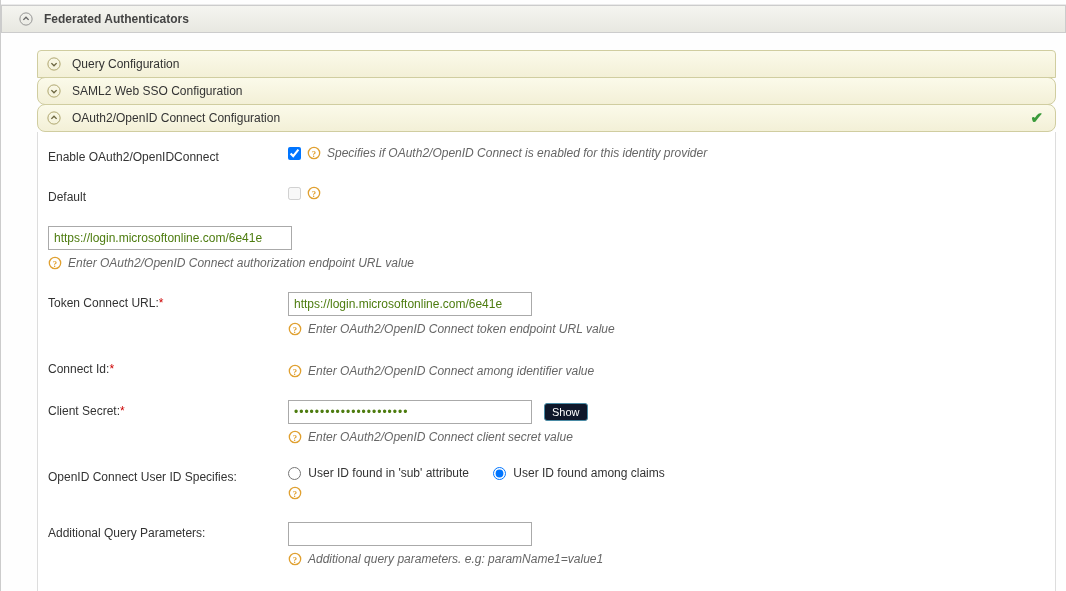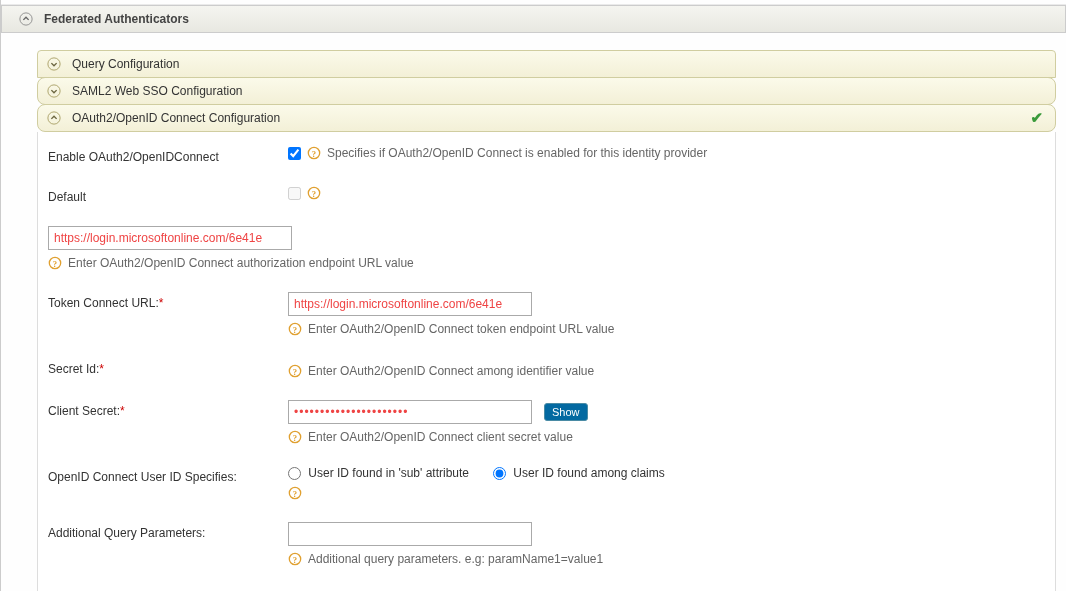--- a/index.html
+++ b/index.html
@@ -17,28 +17,28 @@
   .sub-acc.flat{border-radius:8px}
   .sub-acc .lbl{margin-left:10px;color:#333}
   .check-ok{color:#3a9a3a;font-weight:bold;font-size:15px;margin-left:auto;margin-right:4px}
   .form{border:1px solid #ddd;border-top:none;padding:14px 10px 10px 10px;border-radius:0 0 4px 4px;background:#fff}
   .row{display:flex;align-items:flex-start;margin-bottom:22px}
   .row:last-child{margin-bottom:24px}
   .flbl{width:240px;color:#333;padding-top:4px}
   .req{color:#c00}
   .fval{flex:1}
   .inline{display:flex;align-items:center;gap:6px}
-  input[type=text],input[type=password]{width:232px;height:22px;border:1px solid #aaa;padding:0 5px;font-family:inherit;font-size:12px;color:#ef4444}
+  input[type=text],input[type=password]{width:232px;height:22px;border:1px solid #aaa;padding:0 5px;font-family:inherit;font-size:12px;color:#4d7c0f}
   input[type=checkbox]{margin:0;vertical-align:middle}
   input[type=radio]{margin:0 4px 0 0;vertical-align:middle}
   .help{display:flex;align-items:center;gap:6px;margin-top:6px}
   .help.nomt{margin-top:0}
-  .helptxt{color:#666}
+  .helptxt{font-style:italic;color:#666}
   .qmark{width:14px;height:14px;flex:0 0 14px}
-  .showbtn{background:#0369a1;color:#fff;border:1px solid #4a8ba5;border-radius:3px;font-size:11px;padding:2px 7px;cursor:pointer;margin-left:6px}
+  .showbtn{background:#0f172a;color:#fff;border:1px solid #4a8ba5;border-radius:3px;font-size:11px;padding:2px 7px;cursor:pointer;margin-left:6px}
   .radiolbl{margin-right:18px;color:#333}
   .cutoff{height:4px;border-bottom:1px solid #ccc;opacity:.4}
 </style>
 </head>
 <body>
 
 <div class="pane">
 
   <div class="cutoff"></div>
 
@@ -137,21 +137,21 @@
                 <svg class="qmark" viewBox="0 0 16 16">
                     <circle cx="8" cy="8" r="6.5" fill="none" stroke="#e0a030" stroke-width="1.5"></circle>
                     <text x="8" y="12" text-anchor="middle" font-size="10" fill="#e0a030" font-family="Georgia" font-weight="bold">?</text>
                   </svg>
                 <span class="helptxt">Enter OAuth2/OpenID Connect token endpoint URL value</span>
               </div>
             </div>
           </div>
 
           <div class="row">
-            <div class="flbl"><span>Secret Id:</span><span class="req">*</span></div>
+            <div class="flbl"><span>Connect Id:</span><span class="req">*</span></div>
             <div class="fval">
               <div class="help">
                 <svg class="qmark" viewBox="0 0 16 16">
                     <circle cx="8" cy="8" r="6.5" fill="none" stroke="#e0a030" stroke-width="1.5"></circle>
                     <text x="8" y="12" text-anchor="middle" font-size="10" fill="#e0a030" font-family="Georgia" font-weight="bold">?</text>
                   </svg>
                 <span class="helptxt">Enter OAuth2/OpenID Connect among identifier value</span>
               </div>
             </div>
           </div>

